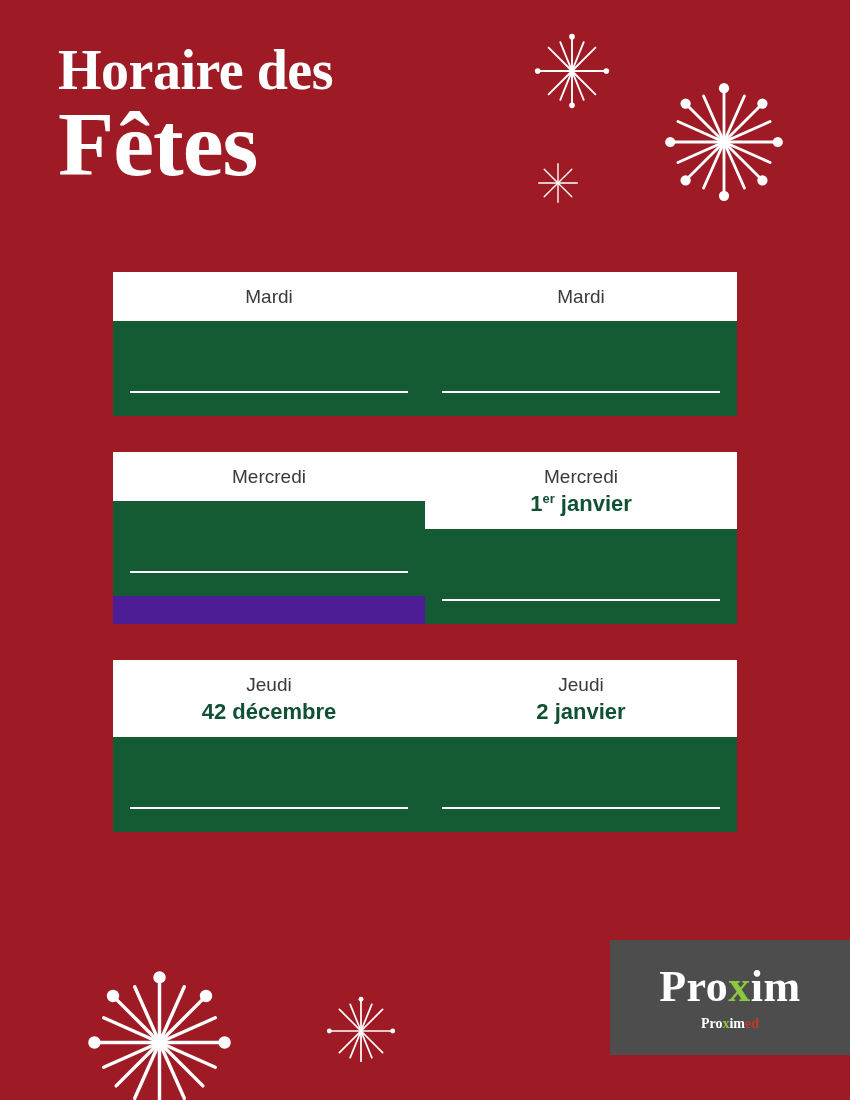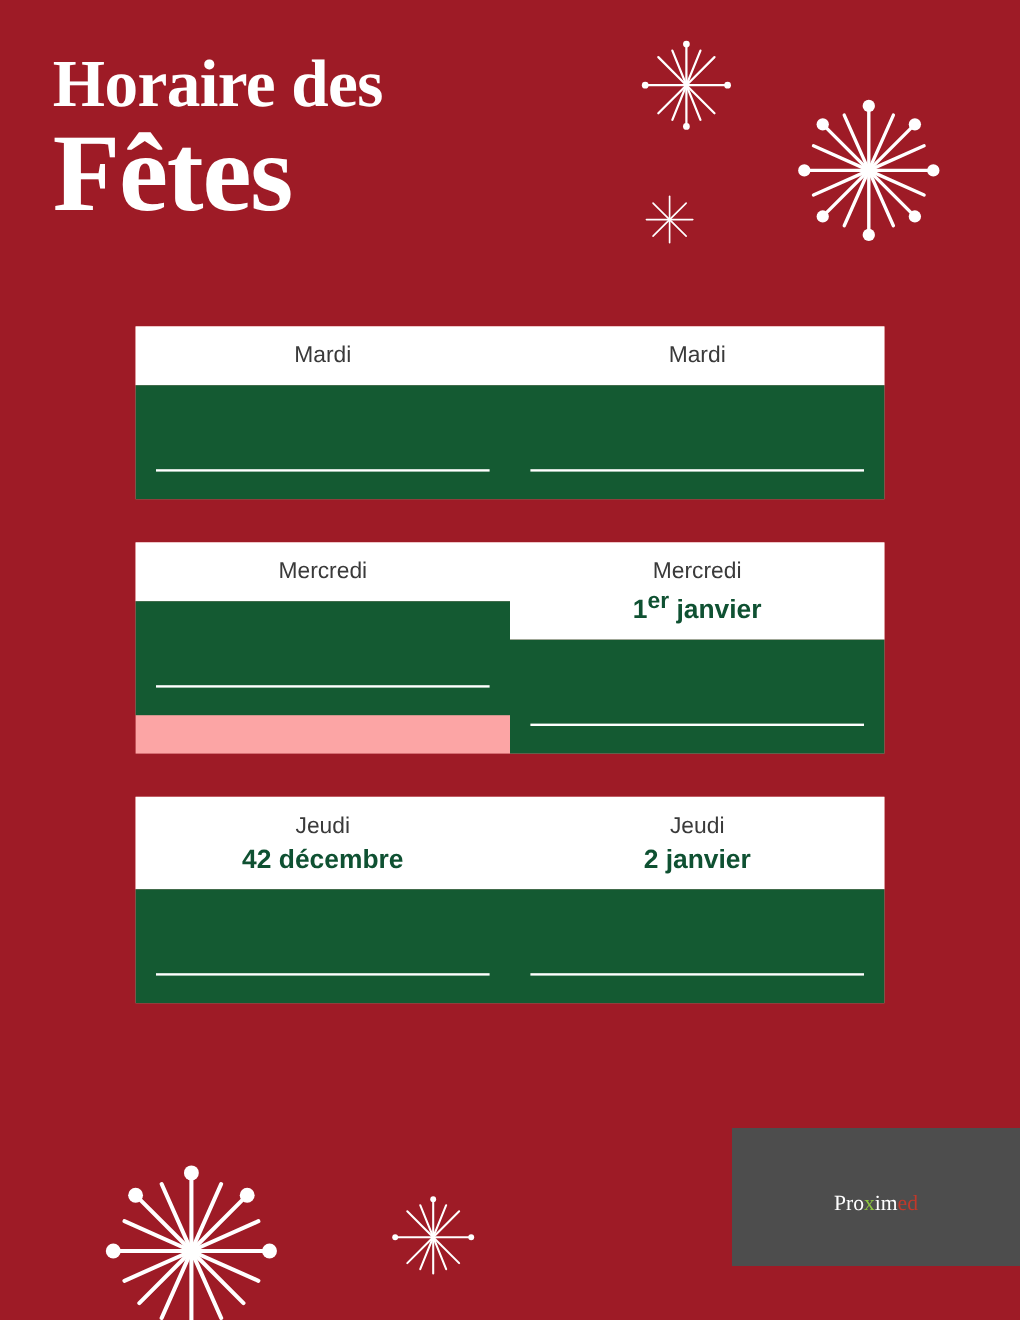--- a/index.html
+++ b/index.html
@@ -15,21 +15,21 @@
     overflow: hidden;
   }
   .poster {
     position: absolute;
     inset: 0;
   }
 
   
   .title-block {
     position: absolute;
-    left: 44px;
+    left: 58px;
     top: 42px;
     color: #ffffff;
     font-family: "Liberation Serif", serif;
   }
   .title-line1 {
     font-size: 56px;
     font-weight: bold;
     line-height: 1.0;
     letter-spacing: -0.5px;
   }
@@ -55,21 +55,21 @@
     top: 272px;
     width: 624px;
   }
   .row {
     display: flex;
     justify-content: space-between;
     margin-bottom: 36px;
   }
   .card {
     width: 320px;
-    background: #fca5a5;
+    background: #4c1d95;
     box-shadow: none;
   }
   .card-head {
     text-align: center;
     padding: 14px 8px 13px 8px;
     background: #ffffff;
   }
   .card-day {
     color: #3a3a3a;
     font-size: 19px;
@@ -77,21 +77,21 @@
     font-weight: normal;
   }
   .card-date {
     color: #0f5132;
     font-size: 22px;
     font-weight: bold;
     margin-top: 3px;
     line-height: 1.15;
   }
   .card-date sup {
-    font-size: 19px;
+    font-size: 13px;
     vertical-align: super;
   }
   .card-body {
     background: #145a32;
     height: 95px;
     position: relative;
   }
   .write-line {
     position: absolute;
     left: 17px;
@@ -121,22 +121,22 @@
     font-weight: bold;
     letter-spacing: 0.5px;
     line-height: 1;
     position: relative;
   }
   .logo-main .x-green { color: #8dc63f; }
   .logo-sub {
     margin-top: 8px;
     color: #ffffff;
     font-family: "Liberation Serif", serif;
-    font-size: 18px;
-    font-weight: normal;
+    font-size: 14px;
+    font-weight: bold;
     line-height: 1;
   }
   .logo-sub .x-green { color: #8dc63f; }
   .logo-sub .ed-red { color: #c0392b; }
 </style>
 </head>
 <body>
 
 <div class="poster">
 
@@ -330,16 +330,17 @@
         </div>
         <div class="card-body">
           <div class="write-line"></div>
         </div>
       </div>
     </div>
 
   </div>
 
   <div class="logo-box">
+    <div class="logo-main"><span>Pro</span><span class="x-green">x</span><span>im</span></div>
     <div class="logo-sub"><span>Pro</span><span class="x-green">x</span><span>im</span><span class="ed-red">ed</span></div>
   </div>
 
 </div>
 
 </body></html>

